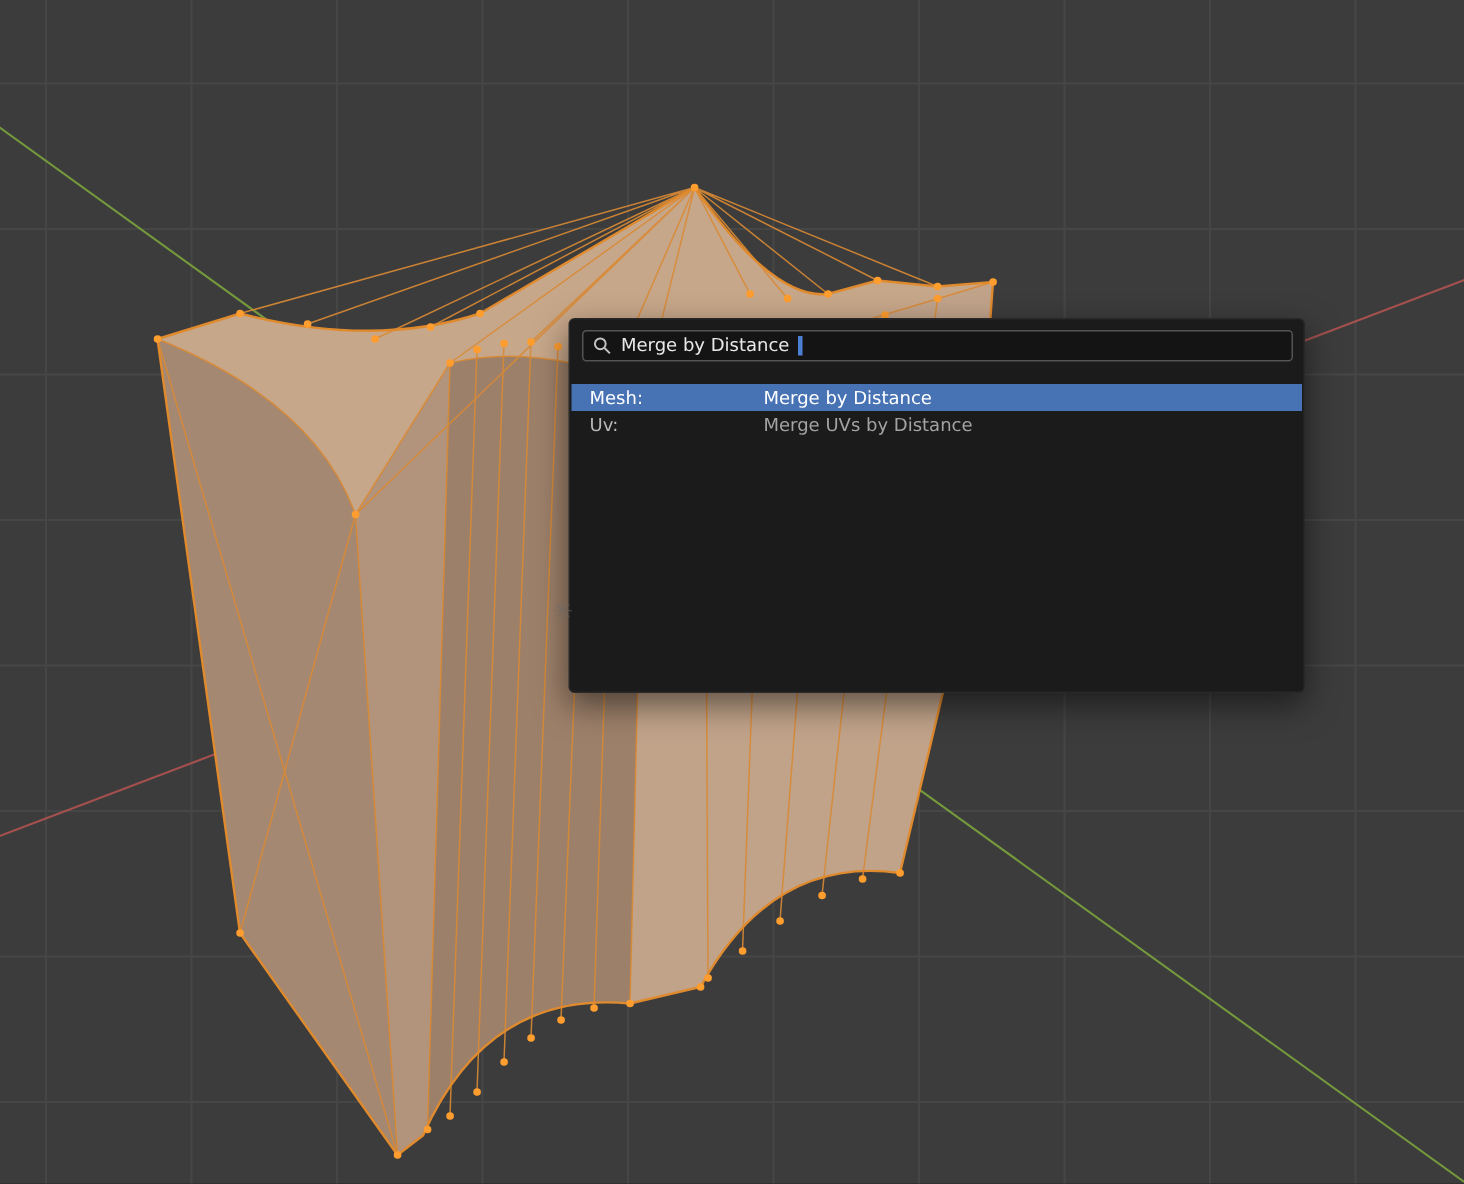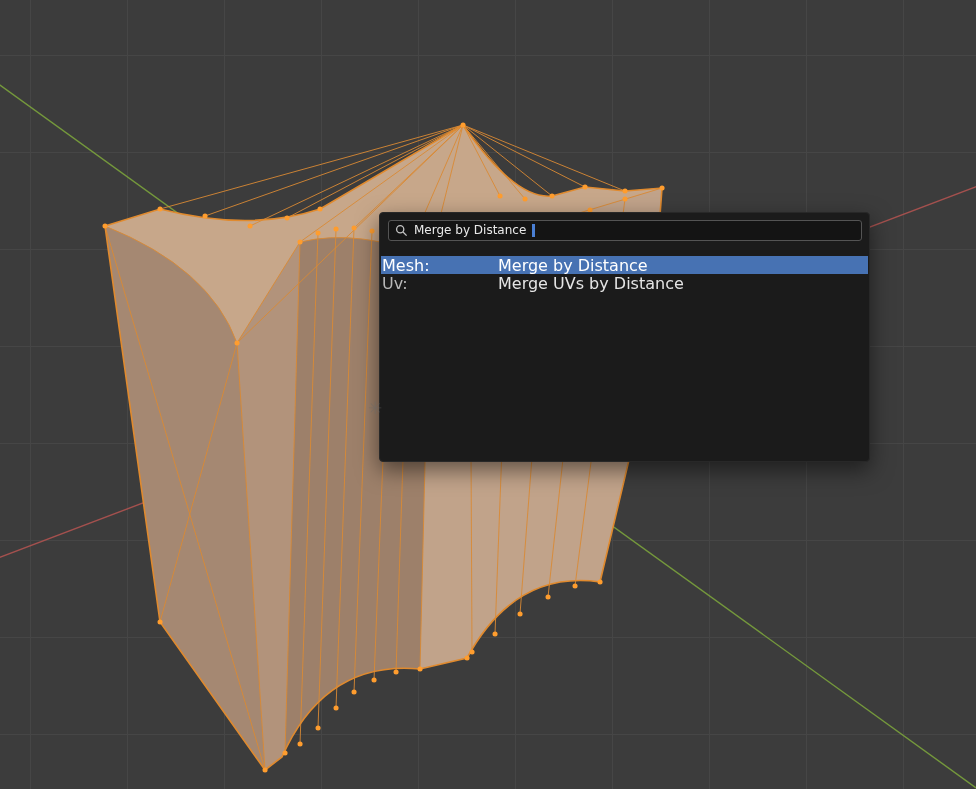--- a/index.html
+++ b/index.html
@@ -23,24 +23,24 @@
   .search-field{
     position:absolute;left:8px;top:7px;right:7px;height:19px;
     background:#141414;border:1px solid #545454;border-radius:3px;
     display:flex;align-items:center;padding:0 6px;gap:6px;cursor:text;
   }
   .search-field .query{color:#e9e9e9;font-size:12px;line-height:19px;white-space:pre;}
   .search-field .caret{width:3px;height:13px;background:#4a7fd4;flex:0 0 auto;}
   .results{position:absolute;left:1px;right:1px;top:43px;}
   .row{
     position:relative;height:18px;display:flex;align-items:center;
-    font-size:16px;color:#b9b9b9;padding-left:1px;cursor:default;
+    font-size:12px;color:#b9b9b9;padding-left:12px;cursor:default;
   }
   .row .cat{width:116px;flex:0 0 auto;}
-  .row .lbl{color:#e5e5e5;}
+  .row .lbl{color:#a3a3a3;}
   .row.selected{background:#4772b3;color:#ffffff;}
   .row.selected .lbl{color:#ffffff;}
   .busy-marker{
     position:absolute;left:368px;top:398px;z-index:11;
     color:#6a6a6a;opacity:.45;font-size:17px;pointer-events:none;
   }
 </style>
 </head>
 <body>
 

